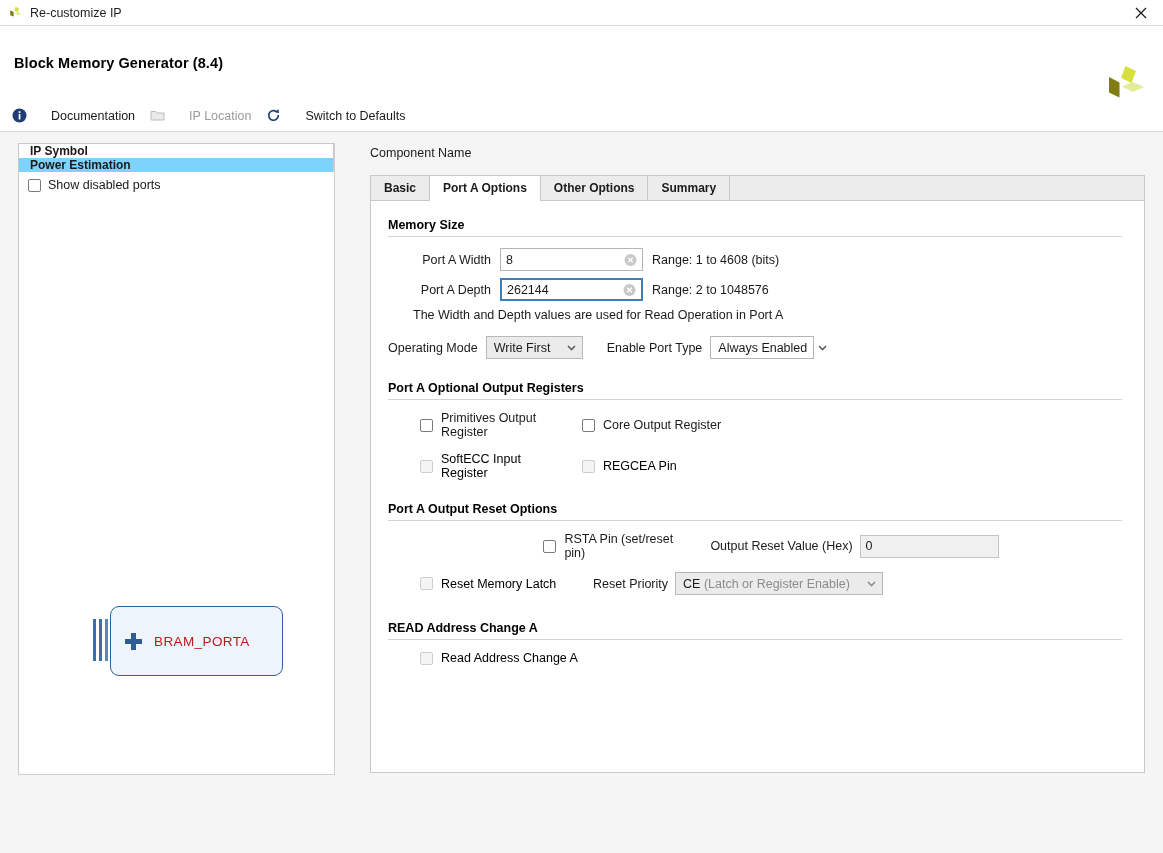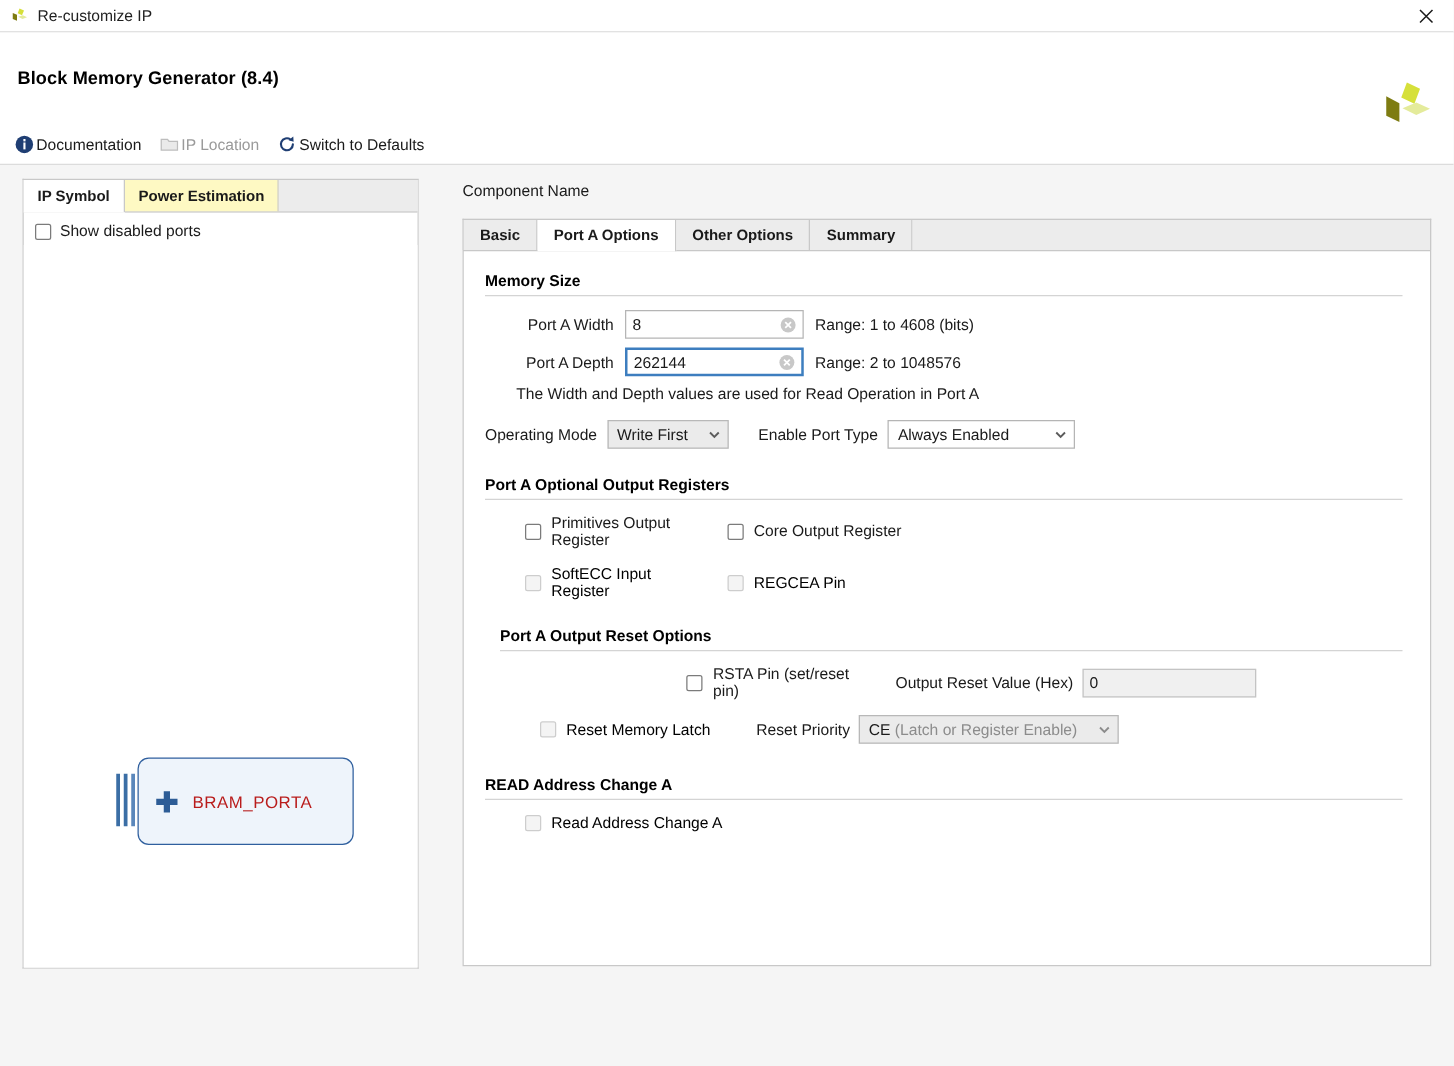--- a/index.html
+++ b/index.html
@@ -61,21 +61,21 @@
   .toolbar {
     background: #ffffff;
     height: 32px;
     display: flex;
     align-items: center;
     padding: 0 12px;
     gap: 15px;
     border-bottom: 1px solid #dcdcdc;
   }
   .tool-item {
-    display: flex; align-items: center; gap: 2px;
+    display: flex; align-items: center; gap: 24px;
     font-size: 12.5px;
     color: #1a1a1a;
     cursor: pointer;
     white-space: nowrap;
   }
   .tool-item.disabled { color: #9a9a9a; cursor: default; }
   .tool-ico { width: 15px; height: 15px; display: block; flex: none; }
 
   
   .body-area {
@@ -94,29 +94,30 @@
     border-right-color: #cfcfcf;
     border-bottom-color: #cfcfcf;
   }
   .lp-tabbar {
     height: 26px;
     background: #ececec;
     border-bottom: 1px solid #c8c8c8;
     display: flex;
     align-items: stretch;
     position: relative;
+    flex-direction: column;
   }
   .lp-tab {
     padding: 0 11px;
     display: flex; align-items: center;
     font-size: 12px; font-weight: bold;
     color: #1a1a1a;
     cursor: pointer;
     border-right: 1px solid #c8c8c8;
-    background: #fef9c3;
+    background: #7dd3fc;
   }
   .lp-tab.active {
     background: #ffffff;
     border-bottom: 1px solid #ffffff;
     margin-bottom: -1px;
   }
   .lp-tabfill { flex: 1; background: #ececec; }
   .lp-chkrow {
     padding: 8px 0 0 9px;
     display: flex; align-items: center; gap: 7px;
@@ -475,21 +476,21 @@
           <span class="flabel" style="padding-right:8px;">Operating Mode</span>
           <span class="sel gray" style="width:97px;">
             <span class="seltxt">Write First</span>
             <span class="chev">
               <svg viewBox="0 0 13 13" width="13" height="13">
                   <path d="M3,5 L6.5,8.6 L10,5" stroke="#5c5c5c" stroke-width="1.5" fill="none"></path>
                 </svg>
             </span>
           </span>
           <span class="flabel" style="padding:0 8px 0 24px;">Enable Port Type</span>
-          <span class="sel" style="width:150px;">
+          <span class="sel" style="width:104px;">
             <span class="seltxt">Always Enabled</span>
             <span class="chev">
               <svg viewBox="0 0 13 13" width="13" height="13">
                   <path d="M3,5 L6.5,8.6 L10,5" stroke="#5c5c5c" stroke-width="1.5" fill="none"></path>
                 </svg>
             </span>
           </span>
         </div>
       </div>
 
@@ -513,21 +514,21 @@
             <span class="cbox"></span>
             <span>SoftECC Input Register</span>
           </span>
           <span class="cbrow off" style="margin-left:16px;">
             <span class="cbox"></span>
             <span>REGCEA Pin</span>
           </span>
         </div>
       </div>
 
-      <div class="section" style="margin-top:22px;margin-left:12px;">
+      <div class="section" style="margin-top:22px;">
         <div class="grp">Port A Output Reset Options</div>
         <hr class="grp-line">
 
         <div class="frow" style="margin-bottom:12px;justify-content:center;">
           <span class="cbrow" style="width:178px; padding-left:32px;">
             <span class="cbox"></span>
             <span>RSTA Pin (set/reset pin)</span>
           </span>
           <span class="flabel" style="padding:0 7px 0 21px;">Output Reset Value (Hex)</span>
           <span class="tfield grayfield" style="width:139px; padding-right:5px;">

